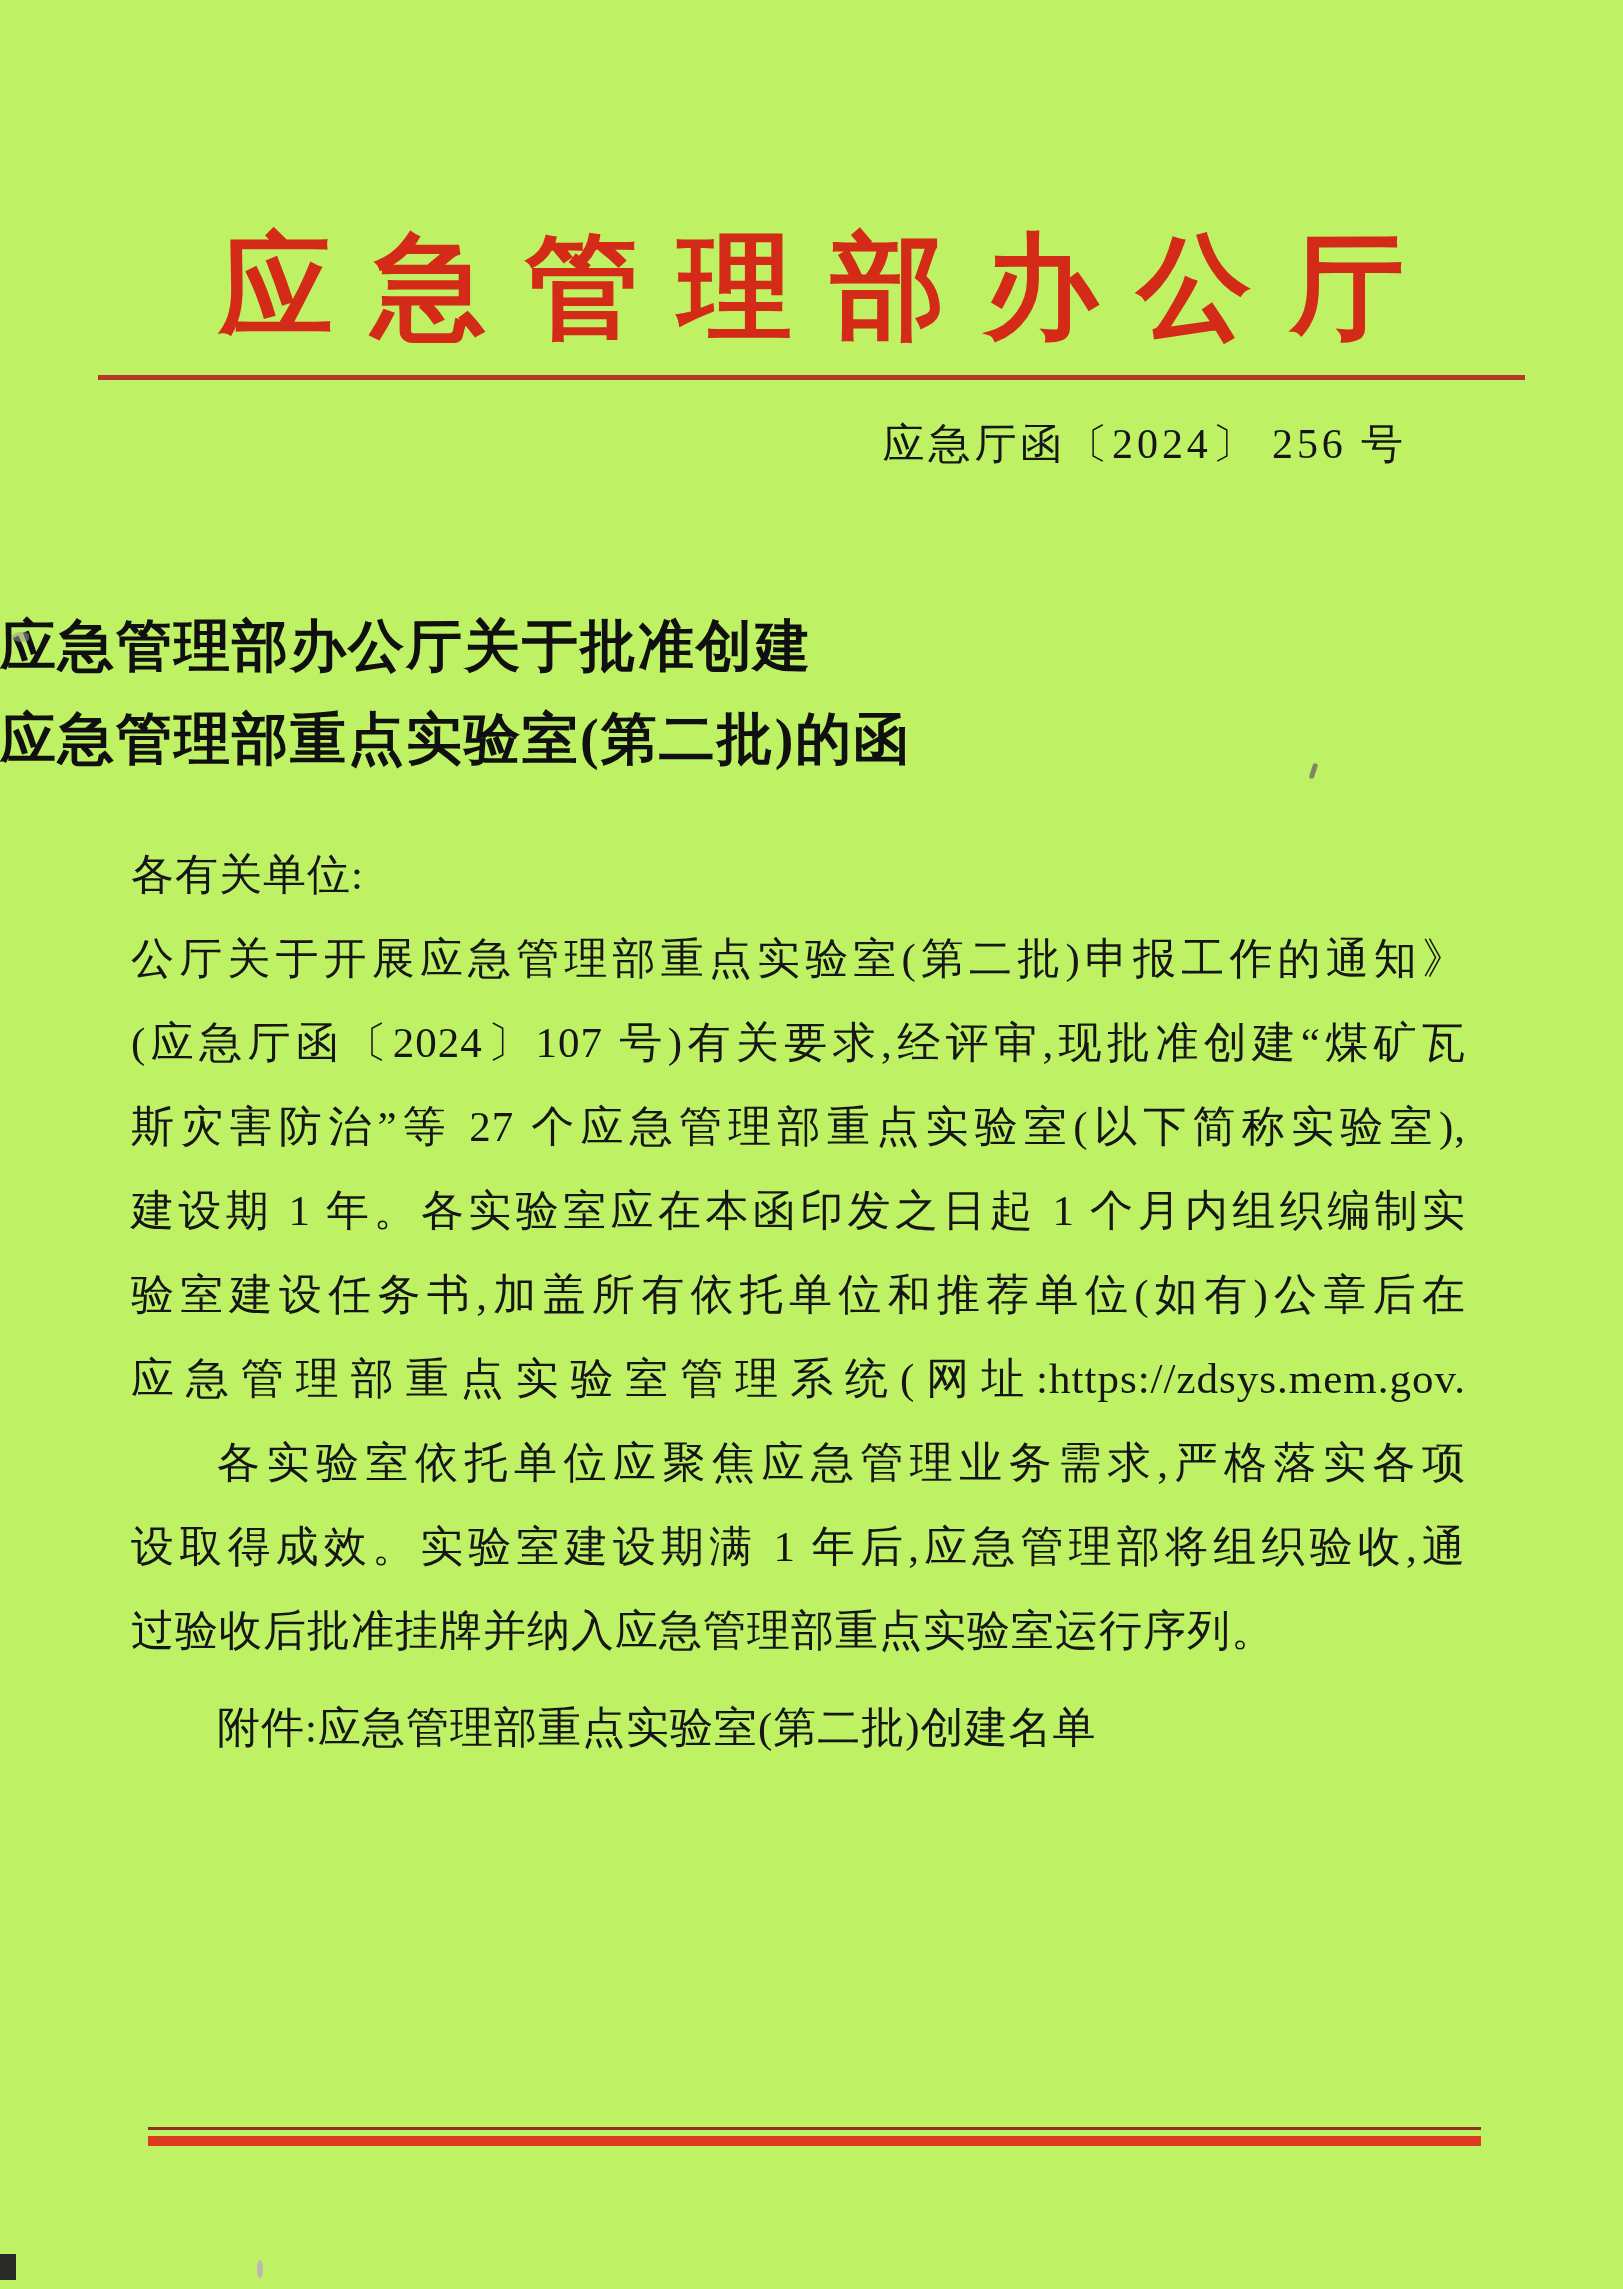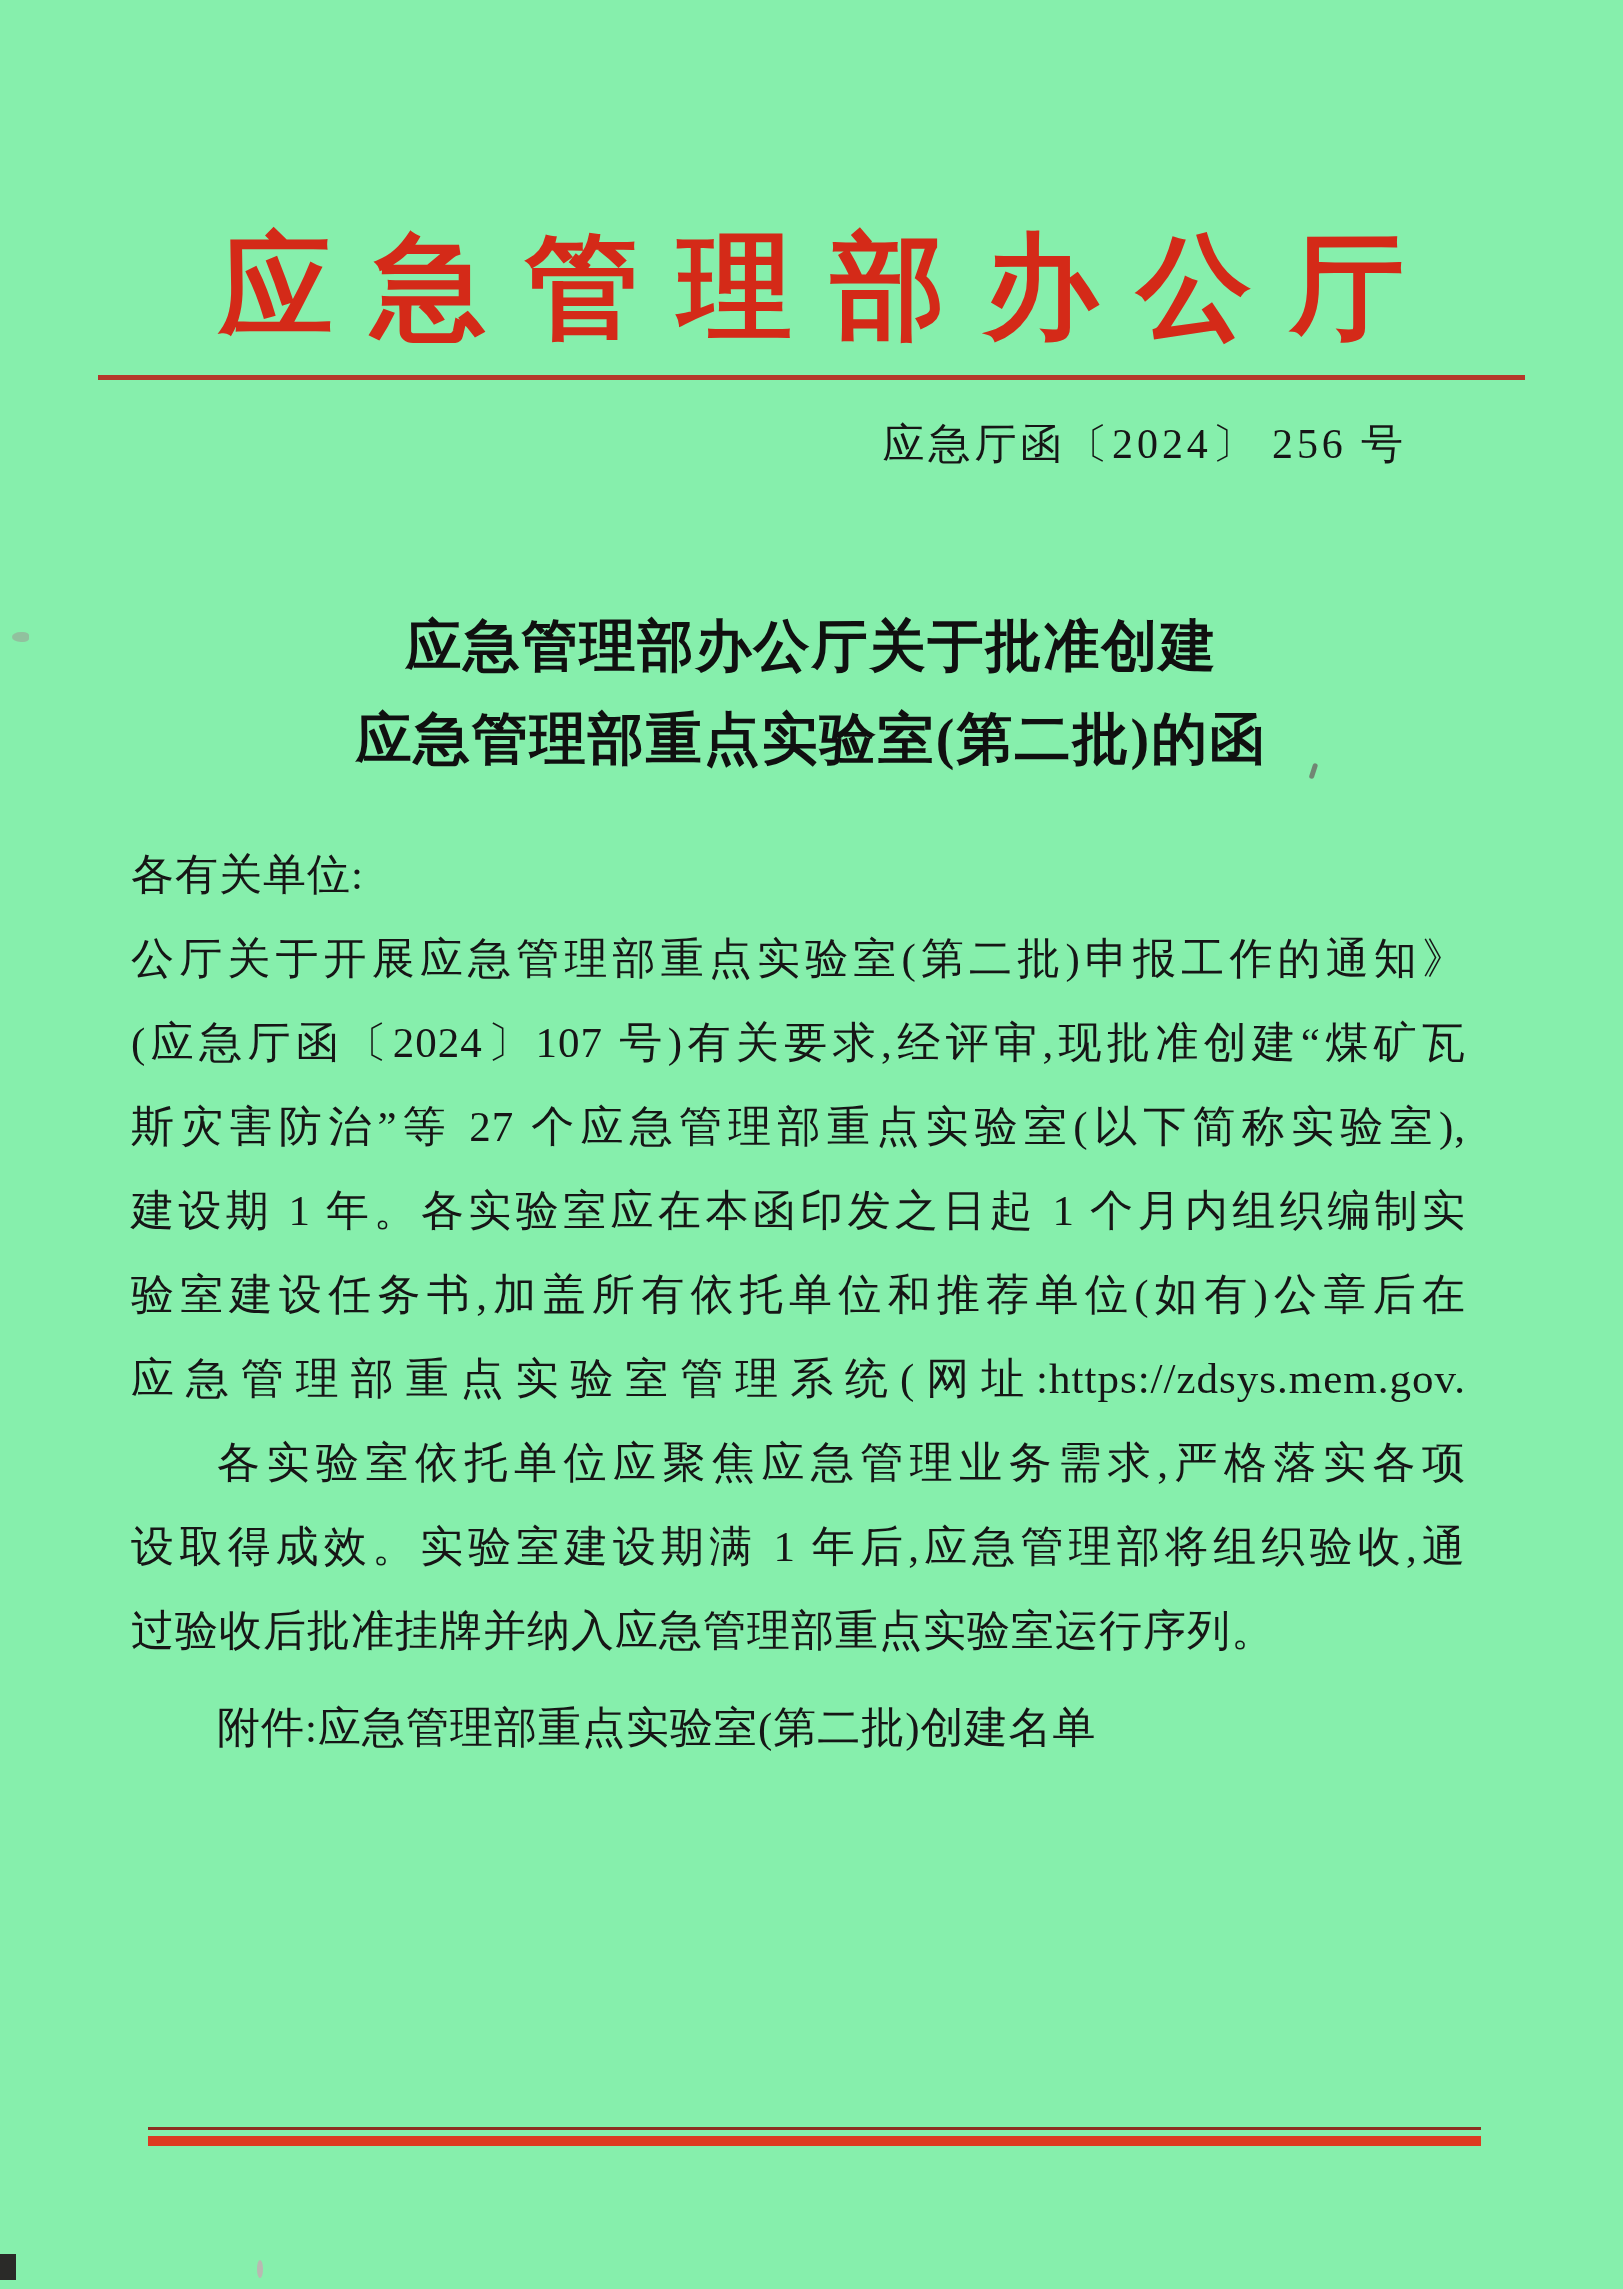--- a/index.html
+++ b/index.html
@@ -1,21 +1,21 @@
 <!DOCTYPE html>
 <html><head>
 <meta charset="utf-8">
 <style>
   html,body { margin:0; padding:0; background:#e8e8e8; }
   .page {
     position: relative;
     width: 1623px;
     height: 2290px;
     margin: 0 auto;
-    background: #86efac;
+    background: #bef264;
     overflow: hidden;
     font-family: "Liberation Serif", "DejaVu Serif", serif;
     color: #1c1c1c;
   }
 
   
   .header-title {
     position: absolute;
     top: 223px;
     left: 0;
@@ -49,21 +49,20 @@
     color: #161616;
     white-space: nowrap;
   }
 
   
   .doc-title {
     position: absolute;
     top: 600px;
     left: 0;
     width: 100%;
-    text-align: center;
     font-weight: bold;
     font-size: 56px;
     line-height: 93px;
     color: #101010;
     letter-spacing: 2px;
   }
 
   
   .body-flow {
     position: absolute;

